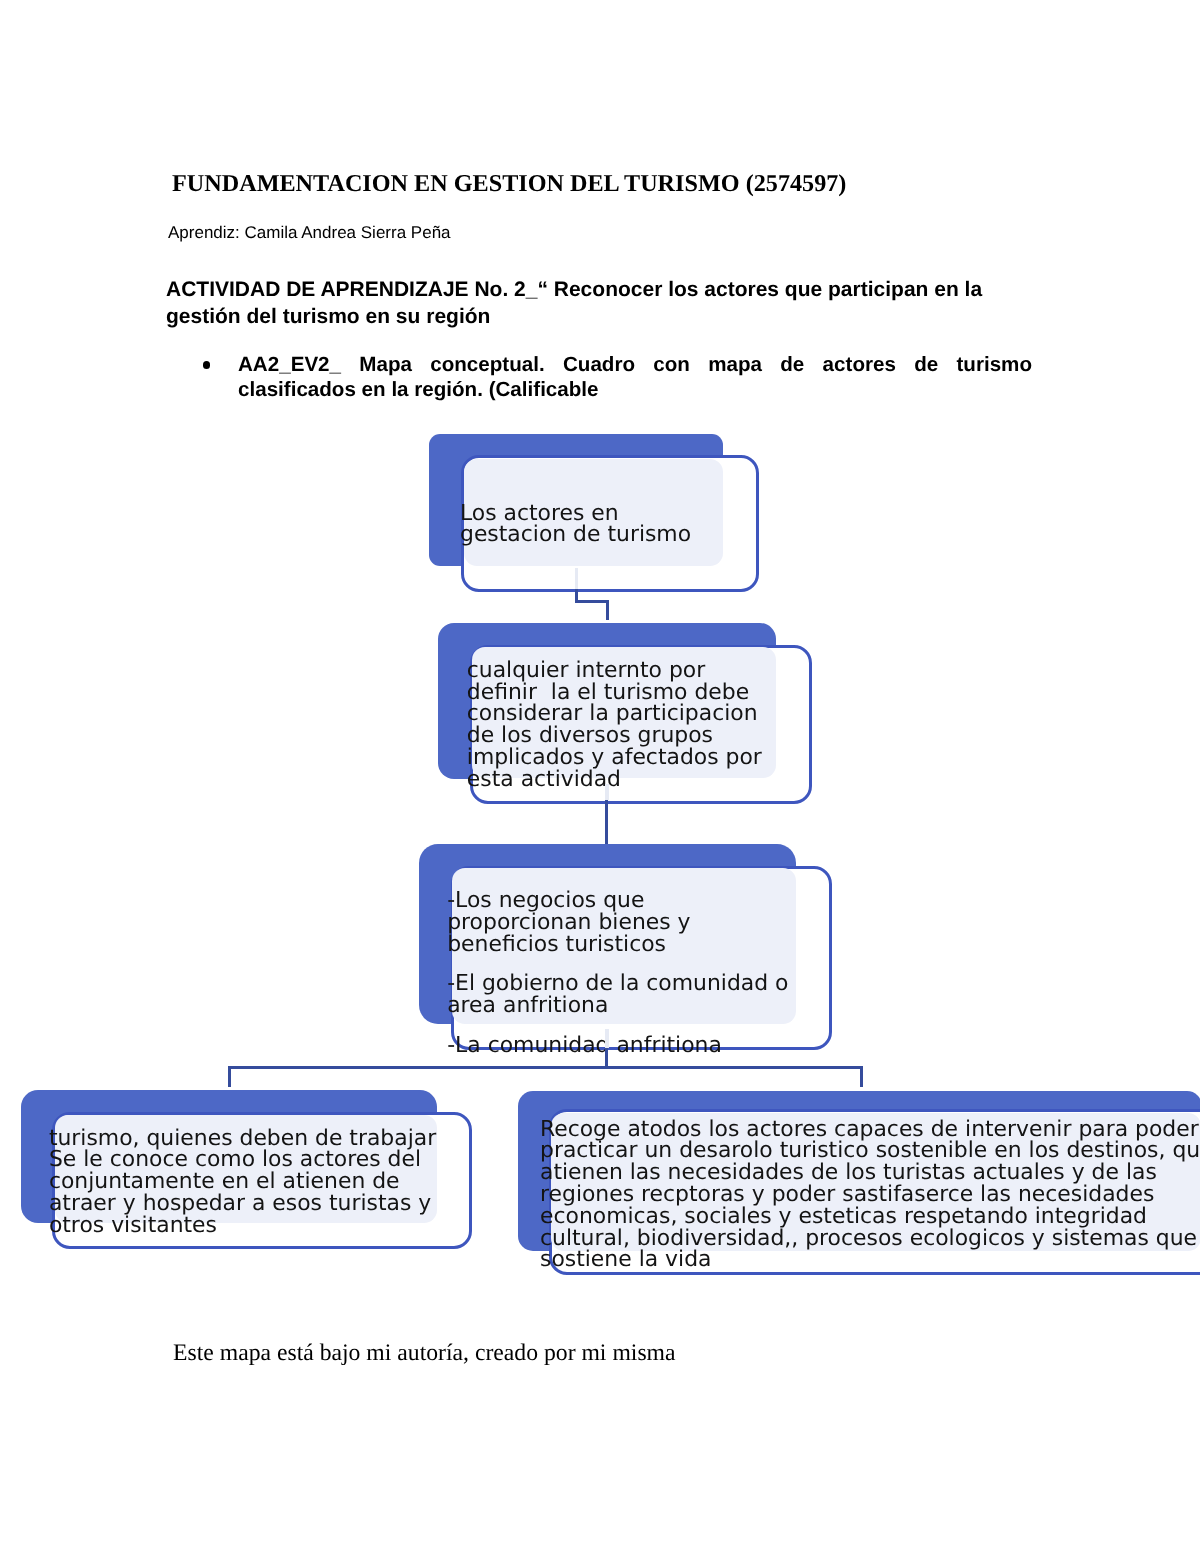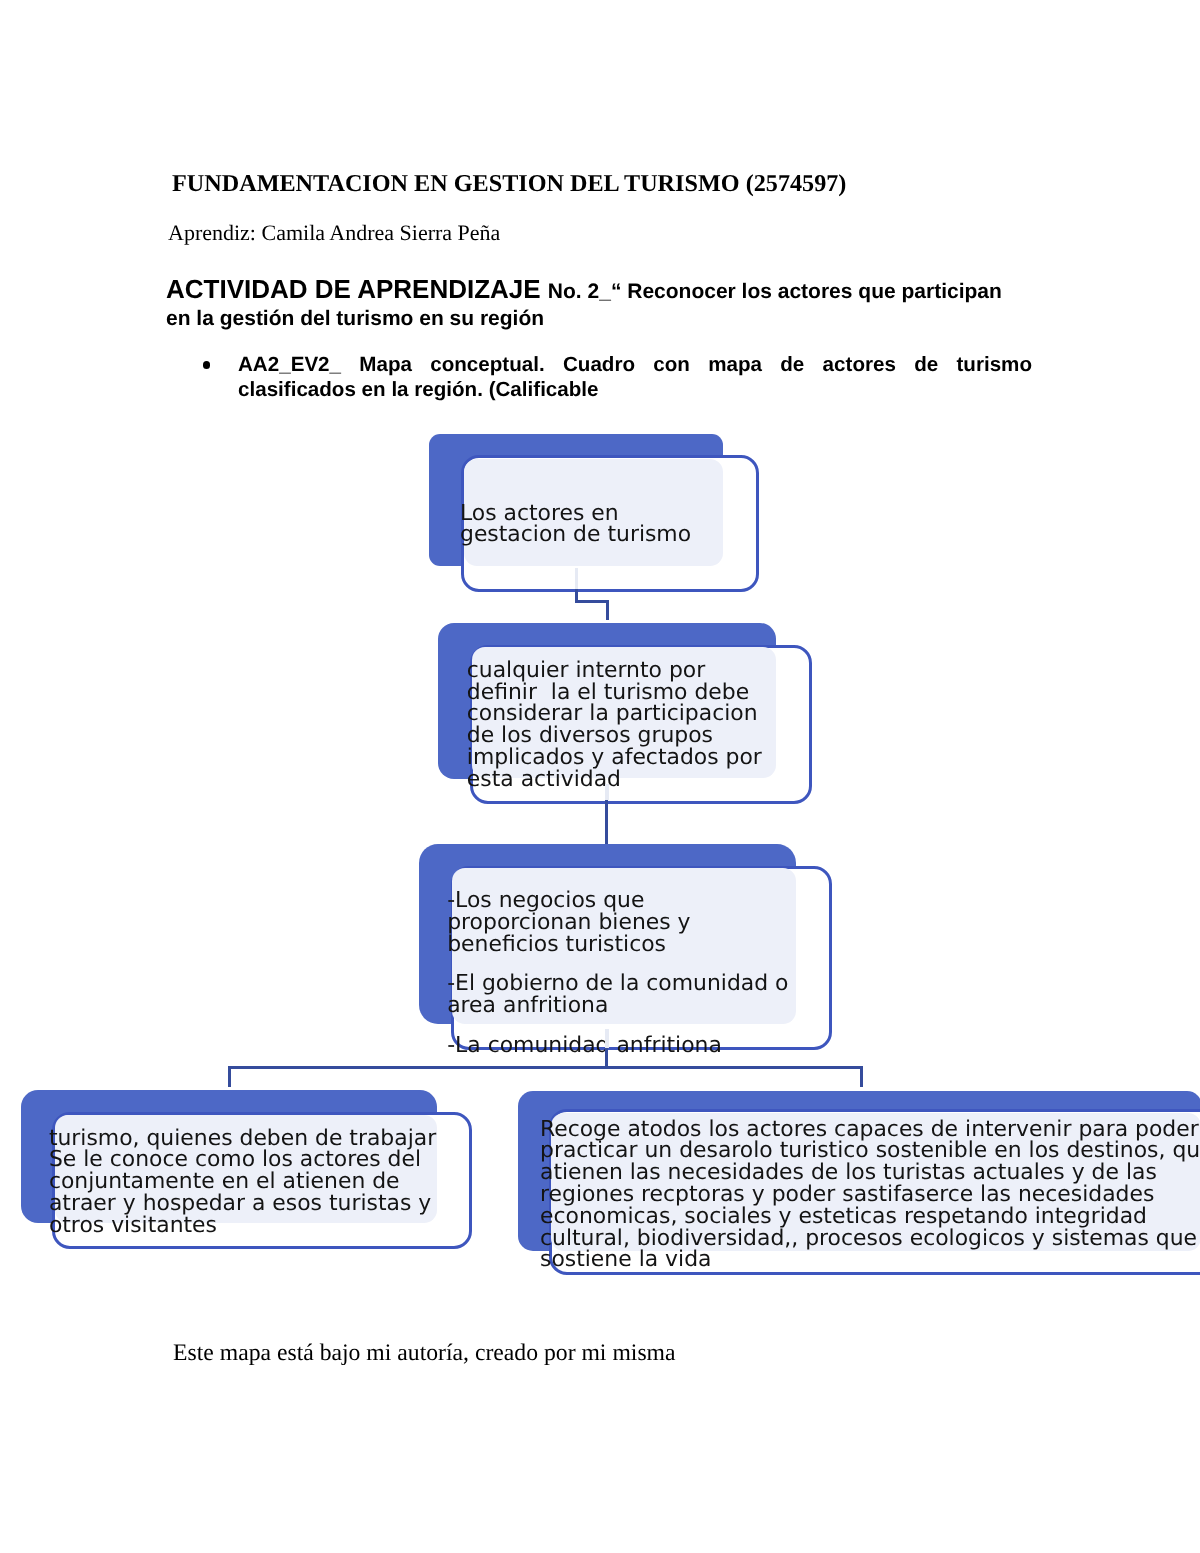--- a/index.html
+++ b/index.html
@@ -4,25 +4,25 @@
 <style>
   html,body{margin:0;padding:0;background:#ffffff;}
   body{width:1200px;height:1553px;position:relative;overflow:hidden;
        font-family:"Liberation Serif",serif;color:#000;
        text-rendering:geometricPrecision;}
   .page{position:absolute;left:0;top:0;width:1200px;height:1553px;overflow:hidden;padding-left:44px;}
 
   
   .doc-title{position:absolute;left:172px;top:171px;font-family:"Liberation Serif",serif;
              font-weight:bold;font-size:24.2px;line-height:26px;white-space:nowrap;}
-  .doc-sub{position:absolute;left:168px;top:220px;font-family:Liberation Serif, serif;
-           font-weight:normal;font-size:22px;line-height:26px;white-space:nowrap;}
+  .doc-sub{position:absolute;left:168px;top:220px;font-family:Liberation Sans, sans-serif;
+           font-weight:normal;font-size:17px;line-height:26px;white-space:nowrap;}
   .doc-act{position:absolute;left:166px;top:276px;width:852px;font-family:"Liberation Sans",sans-serif;
            font-weight:bold;font-size:21px;line-height:27.3px;}
-  .doc-act .big{font-size:26px;}
+  .doc-act .big{font-size:21px;}
   .doc-bullet-dot{position:absolute;left:202.6px;top:360.9px;width:7.8px;height:7.8px;border-radius:50%;background:#000;}
   .doc-bullet{position:absolute;left:238px;top:353px;width:794px;font-family:"Liberation Sans",sans-serif;
               font-weight:bold;font-size:20.6px;line-height:24.5px;}
   .doc-bullet .just{text-align:justify;text-align-last:justify;white-space:pre-wrap;}
   .doc-foot{position:absolute;left:173px;top:1340px;font-family:"Liberation Serif",serif;
             font-size:23.7px;line-height:26px;white-space:nowrap;}
 
   
   .diagram{position:absolute;left:0;top:0;width:1200px;height:1553px;}
   .shadow{position:absolute;background:#4D68C6;border-radius:14px;}

